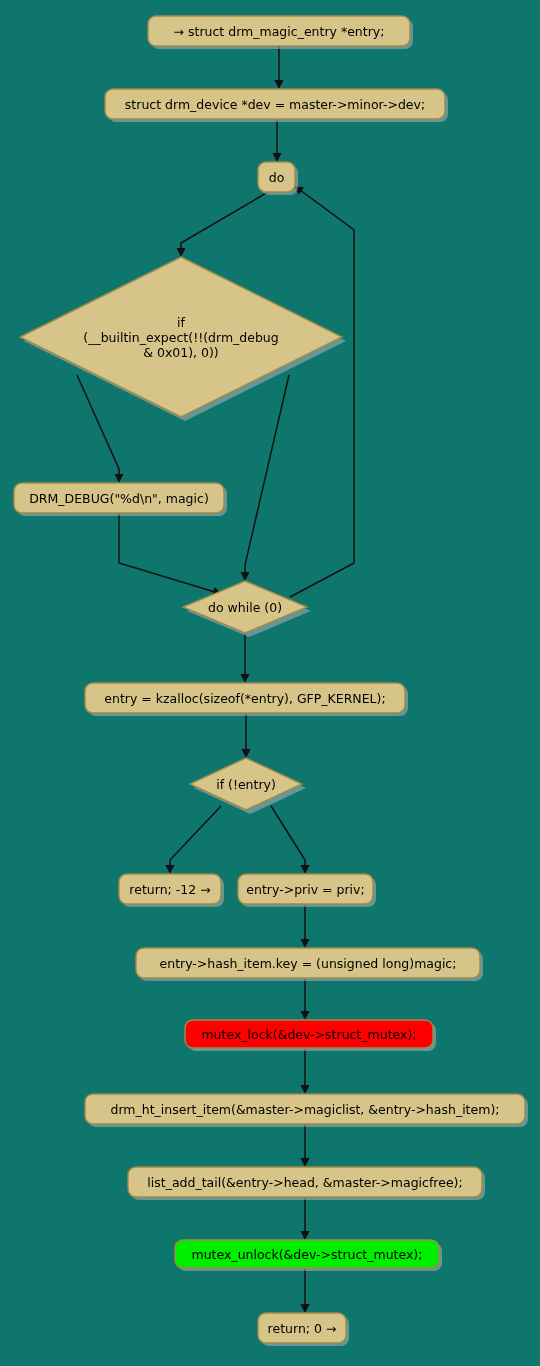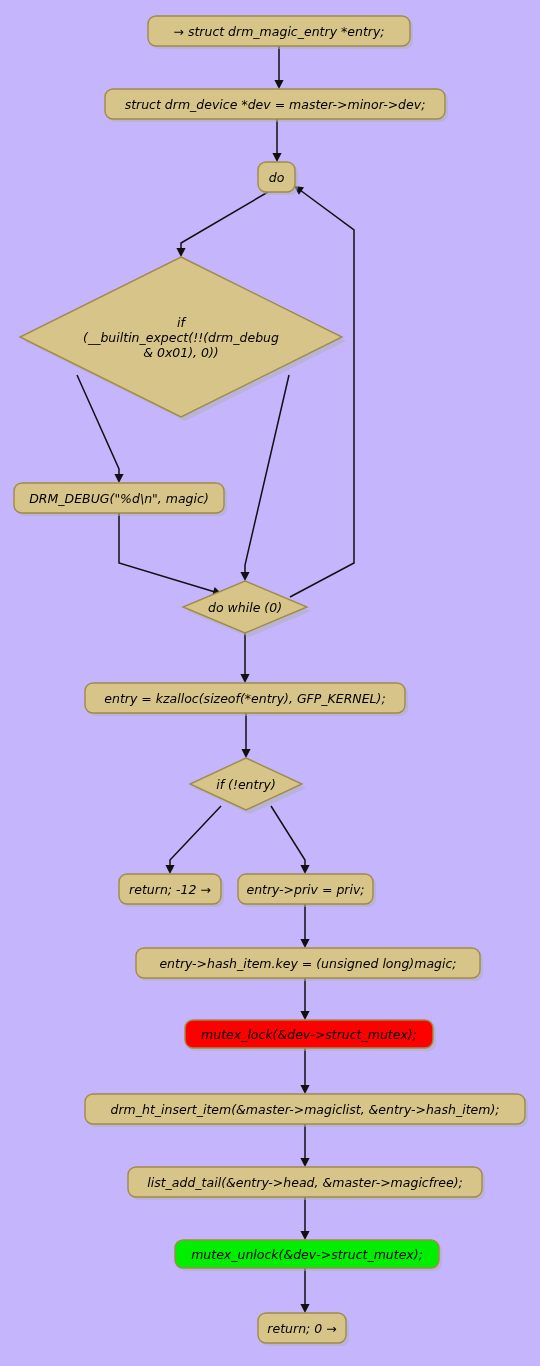--- a/index.html
+++ b/index.html
@@ -11,22 +11,21 @@
   body {
     width: 540px;
     height: 1366px;
     overflow: hidden;
     font-family: "DejaVu Sans", sans-serif;
   }
   #diagram-root {
     position: relative;
     width: 540px;
     height: 1366px;
-    background: #c4b5fd;
-    font-style: italic;
+    background: #0f766e;
   }
   svg#flowchart {
     display: block;
     width: 540px;
     height: 1366px;
   }
   .node-shadow {
     fill: #B0B0B8;
     opacity: 0.55;
   }

